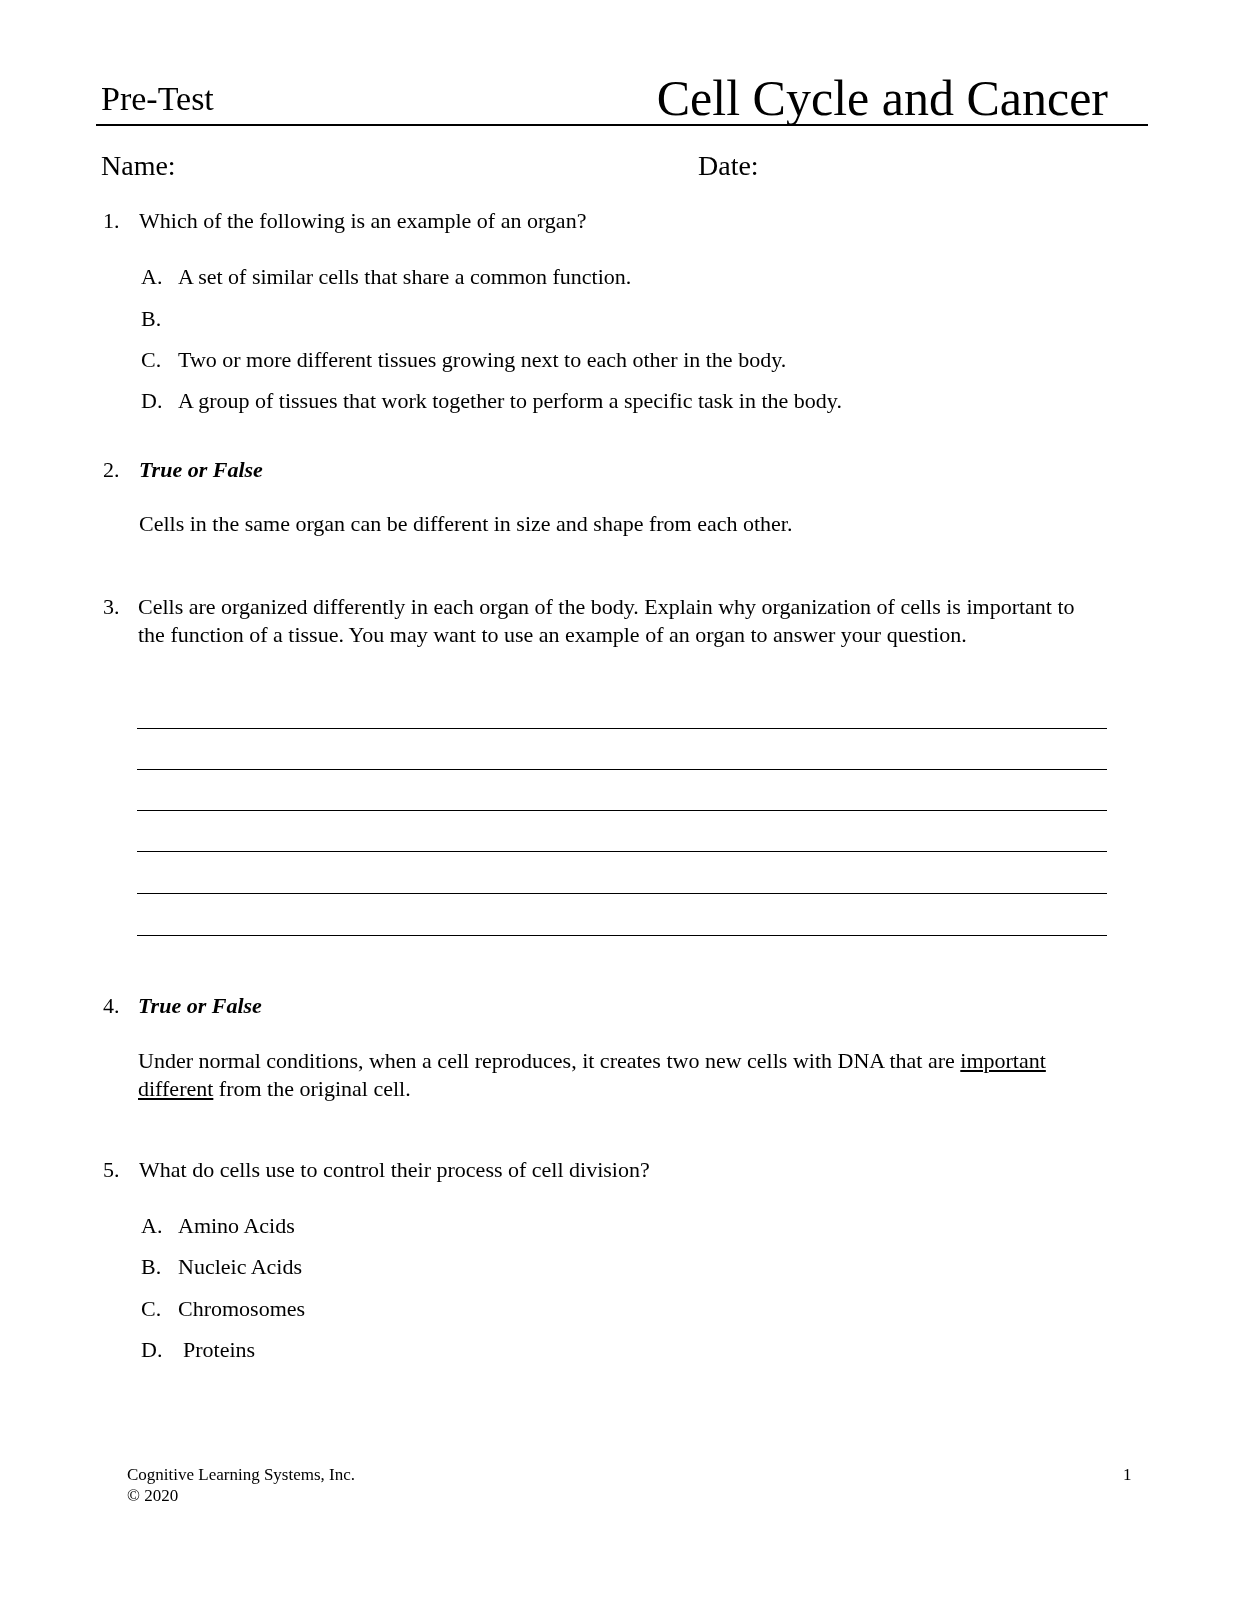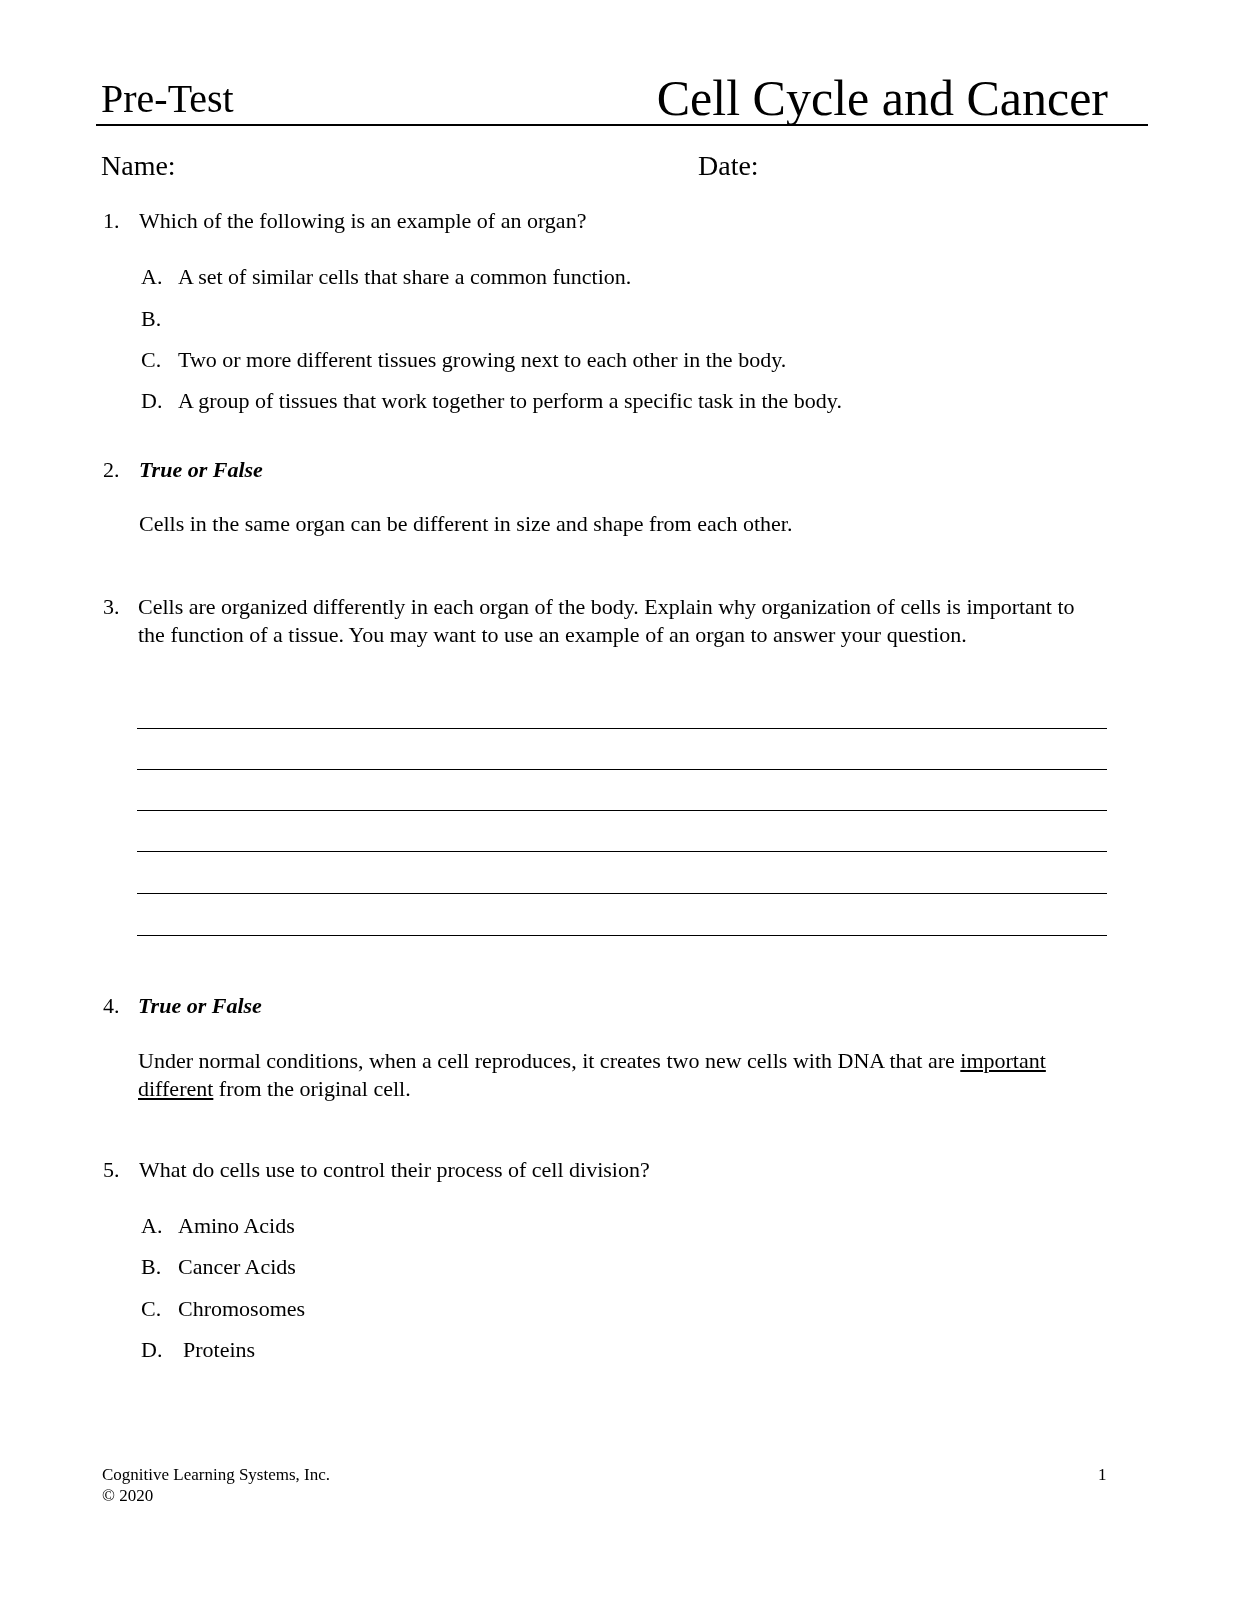--- a/index.html
+++ b/index.html
@@ -12,21 +12,21 @@
       height: 1602px;
       position: relative;
       font-family: "Liberation Serif", "DejaVu Serif", serif;
       color: #000000;
       overflow: hidden;
     }
     .abs { position: absolute; }
 
     .hdr-left {
       left: 101px; top: 74px;
-      font-size: 40px; line-height: 50px;
+      font-size: 34px; line-height: 50px;
       white-space: nowrap;
     }
     .hdr-right {
       right: 128px; top: 70px;
       font-size: 50px; line-height: 56px;
       white-space: nowrap;
     }
     .hdr-rule {
       left: 96px; top: 124px;
       width: 1052px; height: 0;
@@ -63,20 +63,21 @@
       width: 970px;
       height: 0;
       border-top: 1.5px solid #000;
     }
 
     .u { text-decoration: underline; }
 
     .footer {
       font-size: 17px; line-height: 21px;
       white-space: nowrap;
+      margin-left: 25px;
     }
   </style>
 </head>
 <body>
 
 <div class="abs hdr-left">Pre-Test</div>
 <div class="abs hdr-right">Cell Cycle and Cancer</div>
 <div class="abs hdr-rule"></div>
 
 <div class="abs field-label" style="left:101px; top:152px;">Name:</div>
@@ -132,21 +133,21 @@
 <div>
   <div class="abs q-num" style="left:103px; top:1156px;">5.</div>
   <div class="abs q-text" style="left:139px; top:1156px; white-space:nowrap;">What do cells use to control their process of cell division?</div>
 
   <div class="abs opt" style="left:141px; top:1212px;">
     <span class="opt-letter">A.</span>
     <span>Amino Acids</span>
   </div>
   <div class="abs opt" style="left:141px; top:1253px;">
     <span class="opt-letter">B.</span>
-    <span>Cancer Acids</span>
+    <span>Nucleic Acids</span>
   </div>
   <div class="abs opt" style="left:141px; top:1295px;">
     <span class="opt-letter">C.</span>
     <span>Chromosomes</span>
   </div>
   <div class="abs opt" style="left:141px; top:1336px;">
     <span class="opt-letter wide">D.</span>
     <span>Proteins</span>
   </div>
 </div>

